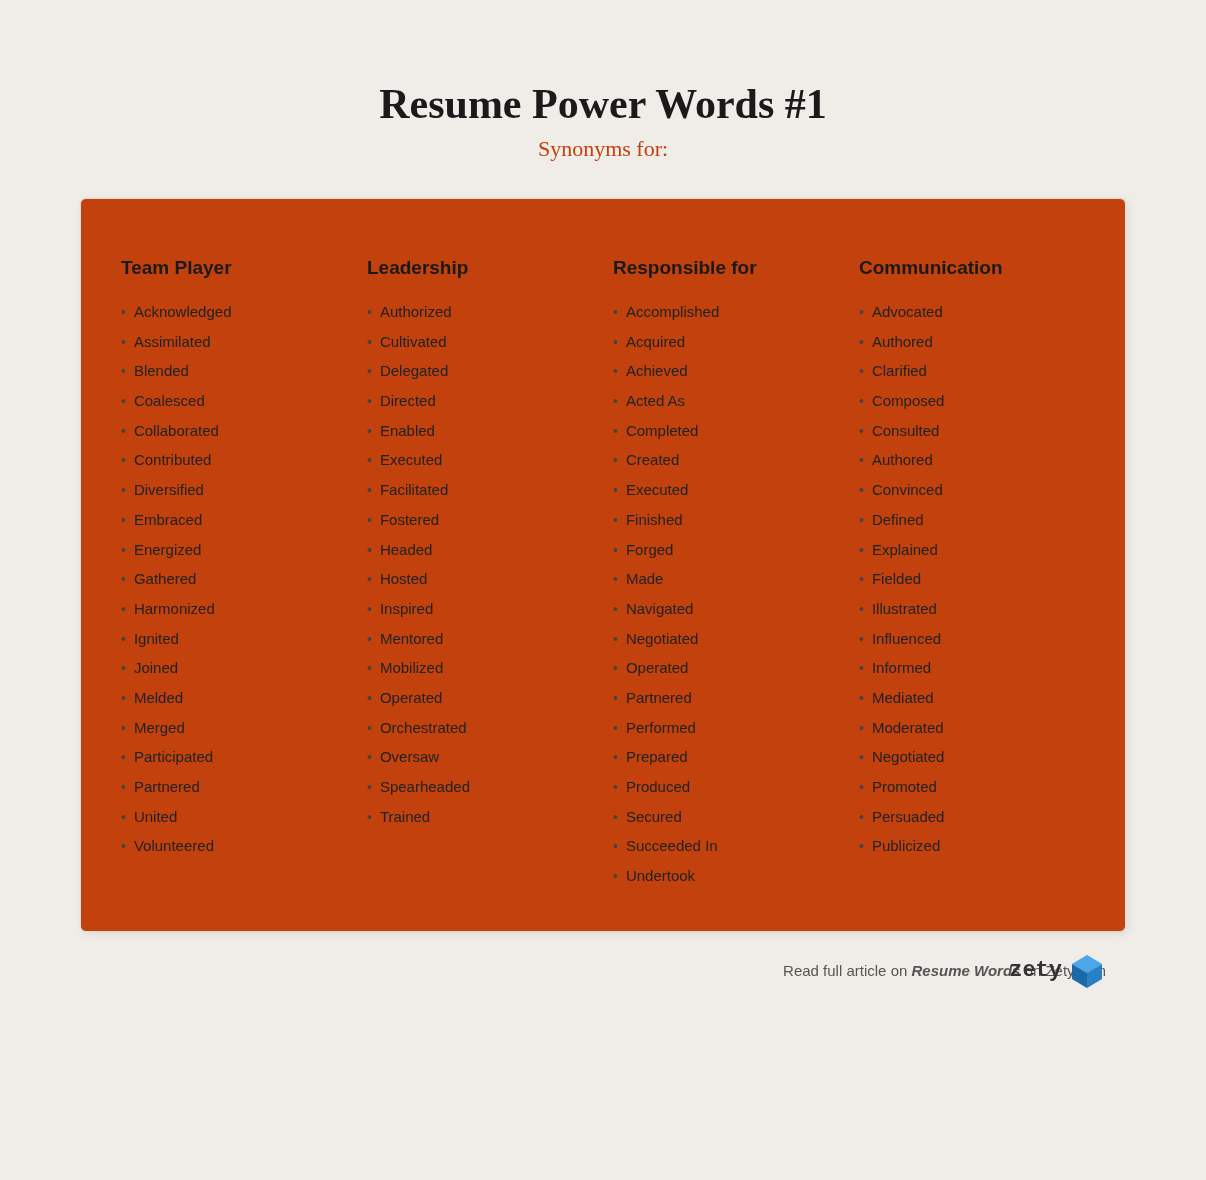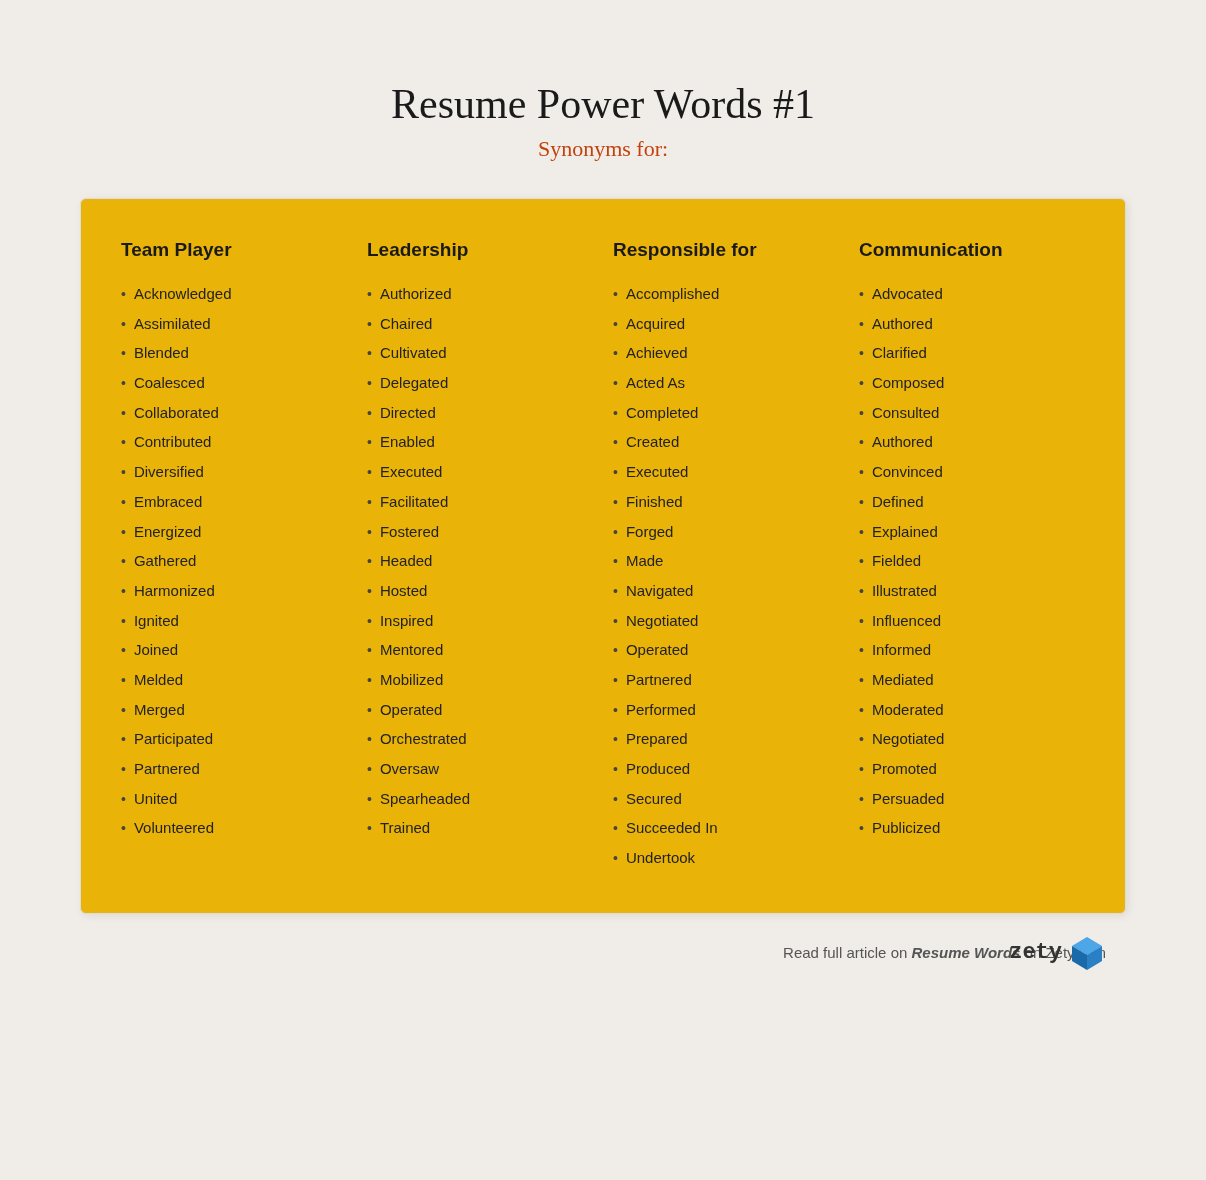--- a/index.html
+++ b/index.html
@@ -19,44 +19,44 @@
       width: 1206px;
       min-height: 1180px;
       display: flex;
       flex-direction: column;
       align-items: center;
       padding: 40px 60px 40px 60px;
     }
 
     .title {
       font-size: 42px;
-      font-weight: normal;
+      font-weight: bold;
       color: #1a1a1a;
       text-align: right;
       margin-top: 20px;
       font-family: Georgia, serif;
     }
 
     .subtitle {
       font-size: 22px;
       color: #c2410c;
       text-align: center;
       margin-top: 8px;
       font-family: Georgia, serif;
       font-style: normal;
     }
 
     .card {
-      background-color: #eab308;
+      background-color: #c2410c;
       border: 1px solid #ddd;
       border-radius: 6px;
       box-shadow: 2px 2px 8px rgba(0,0,0,0.08);
       width: 100%;
       margin-top: 36px;
-      padding: 40px 40px 40px 40px;
+      padding: 58px 40px 40px 40px;
     }
 
     .columns-grid {
       display: grid;
       grid-template-columns: 1fr 1fr 1fr 1fr;
       gap: 20px;
     }
 
     .column-header {
       font-size: 19px;
@@ -203,23 +203,20 @@
             </li>
           </ul>
         </div>
         <div>
           <div class="column-header">Leadership</div>
           <ul class="word-list">
             <li>
               <span>Authorized</span>
             </li>
             <li>
-              <span>Chaired</span>
-            </li>
-            <li>
               <span>Cultivated</span>
             </li>
             <li>
               <span>Delegated</span>
             </li>
             <li>
               <span>Directed</span>
             </li>
             <li>
               <span>Enabled</span>

